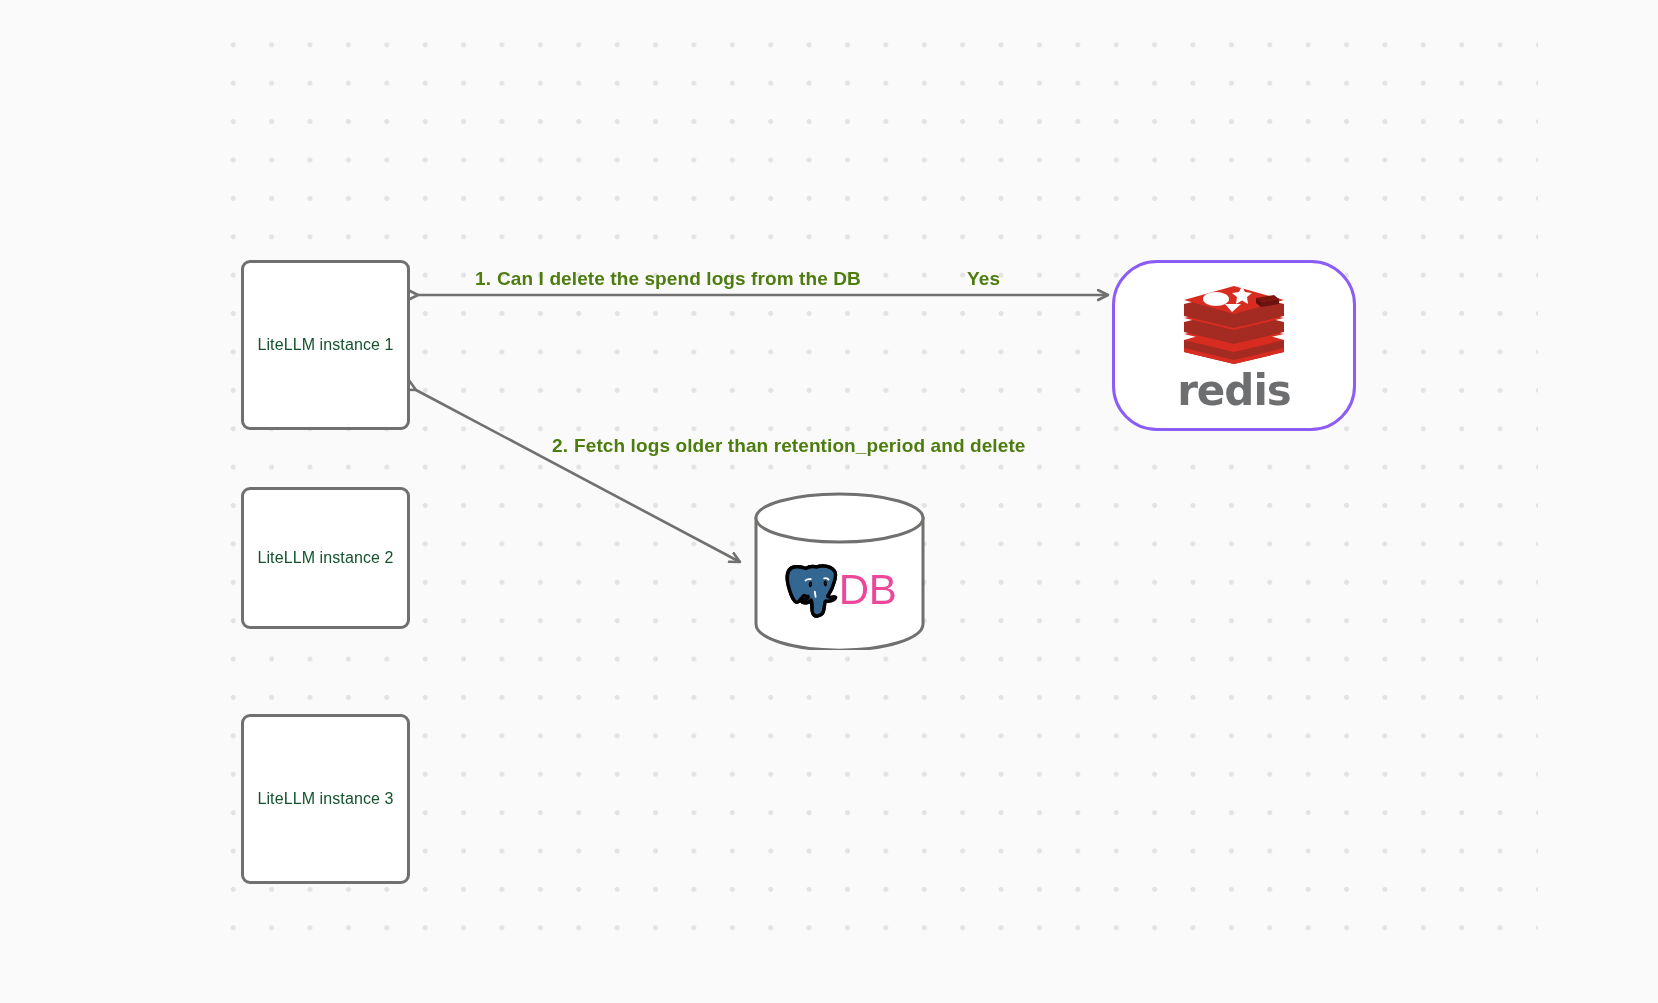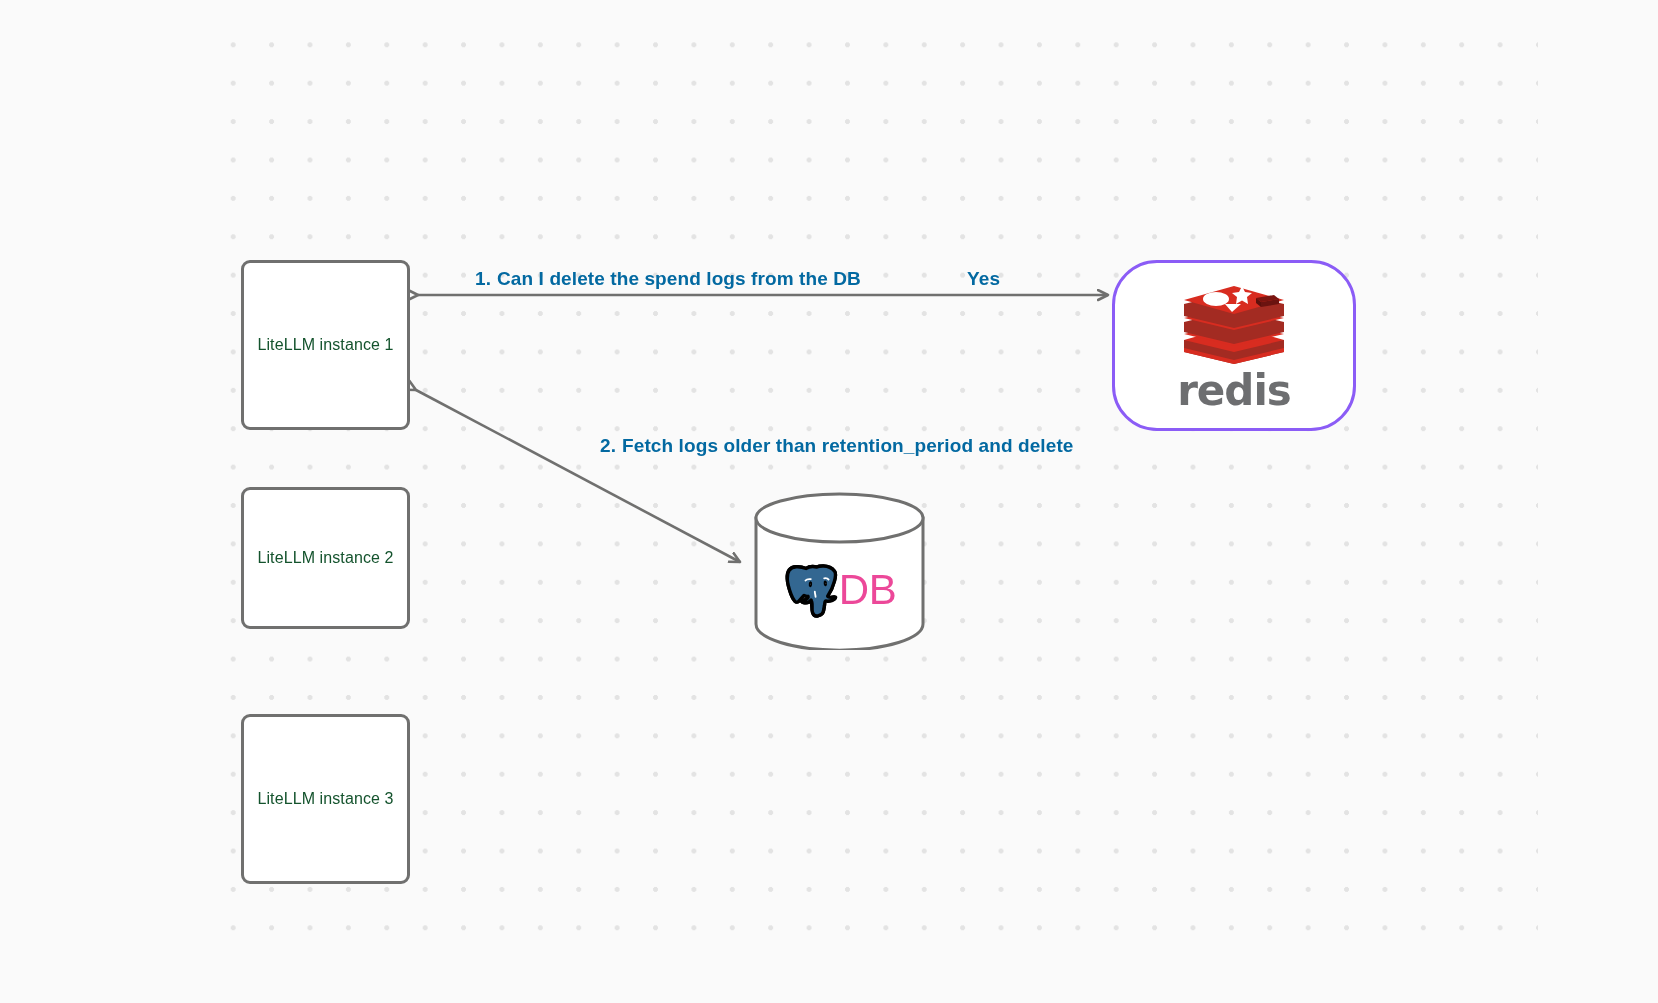--- a/index.html
+++ b/index.html
@@ -124,28 +124,28 @@
     width: 1658px;
     height: 1003px;
     pointer-events: none;
   }
 
   .edge-label {
     position: absolute;
     font-family: "Liberation Sans", sans-serif;
     font-weight: bold;
     font-size: 19px;
-    color: #0369a1;
+    color: #4d7c0f;
     white-space: nowrap;
     background: transparent;
     letter-spacing: 0.1px;
   }
   #label-step1 { left: 475px; top: 268px; }
   #label-yes   { left: 967px; top: 268px; }
-  #label-step2 { left: 552px; top: 435px; margin-left: 48px; }
+  #label-step2 { left: 552px; top: 435px; }
   .step-num { margin-right: 6px; }
 </style>
 </head>
 <body>
 
 <div id="canvas">
   <div id="canvas-bg"></div>
   <div id="dot-grid"></div>
 
   <svg id="edge-layer" viewBox="0 0 1658 1003">

